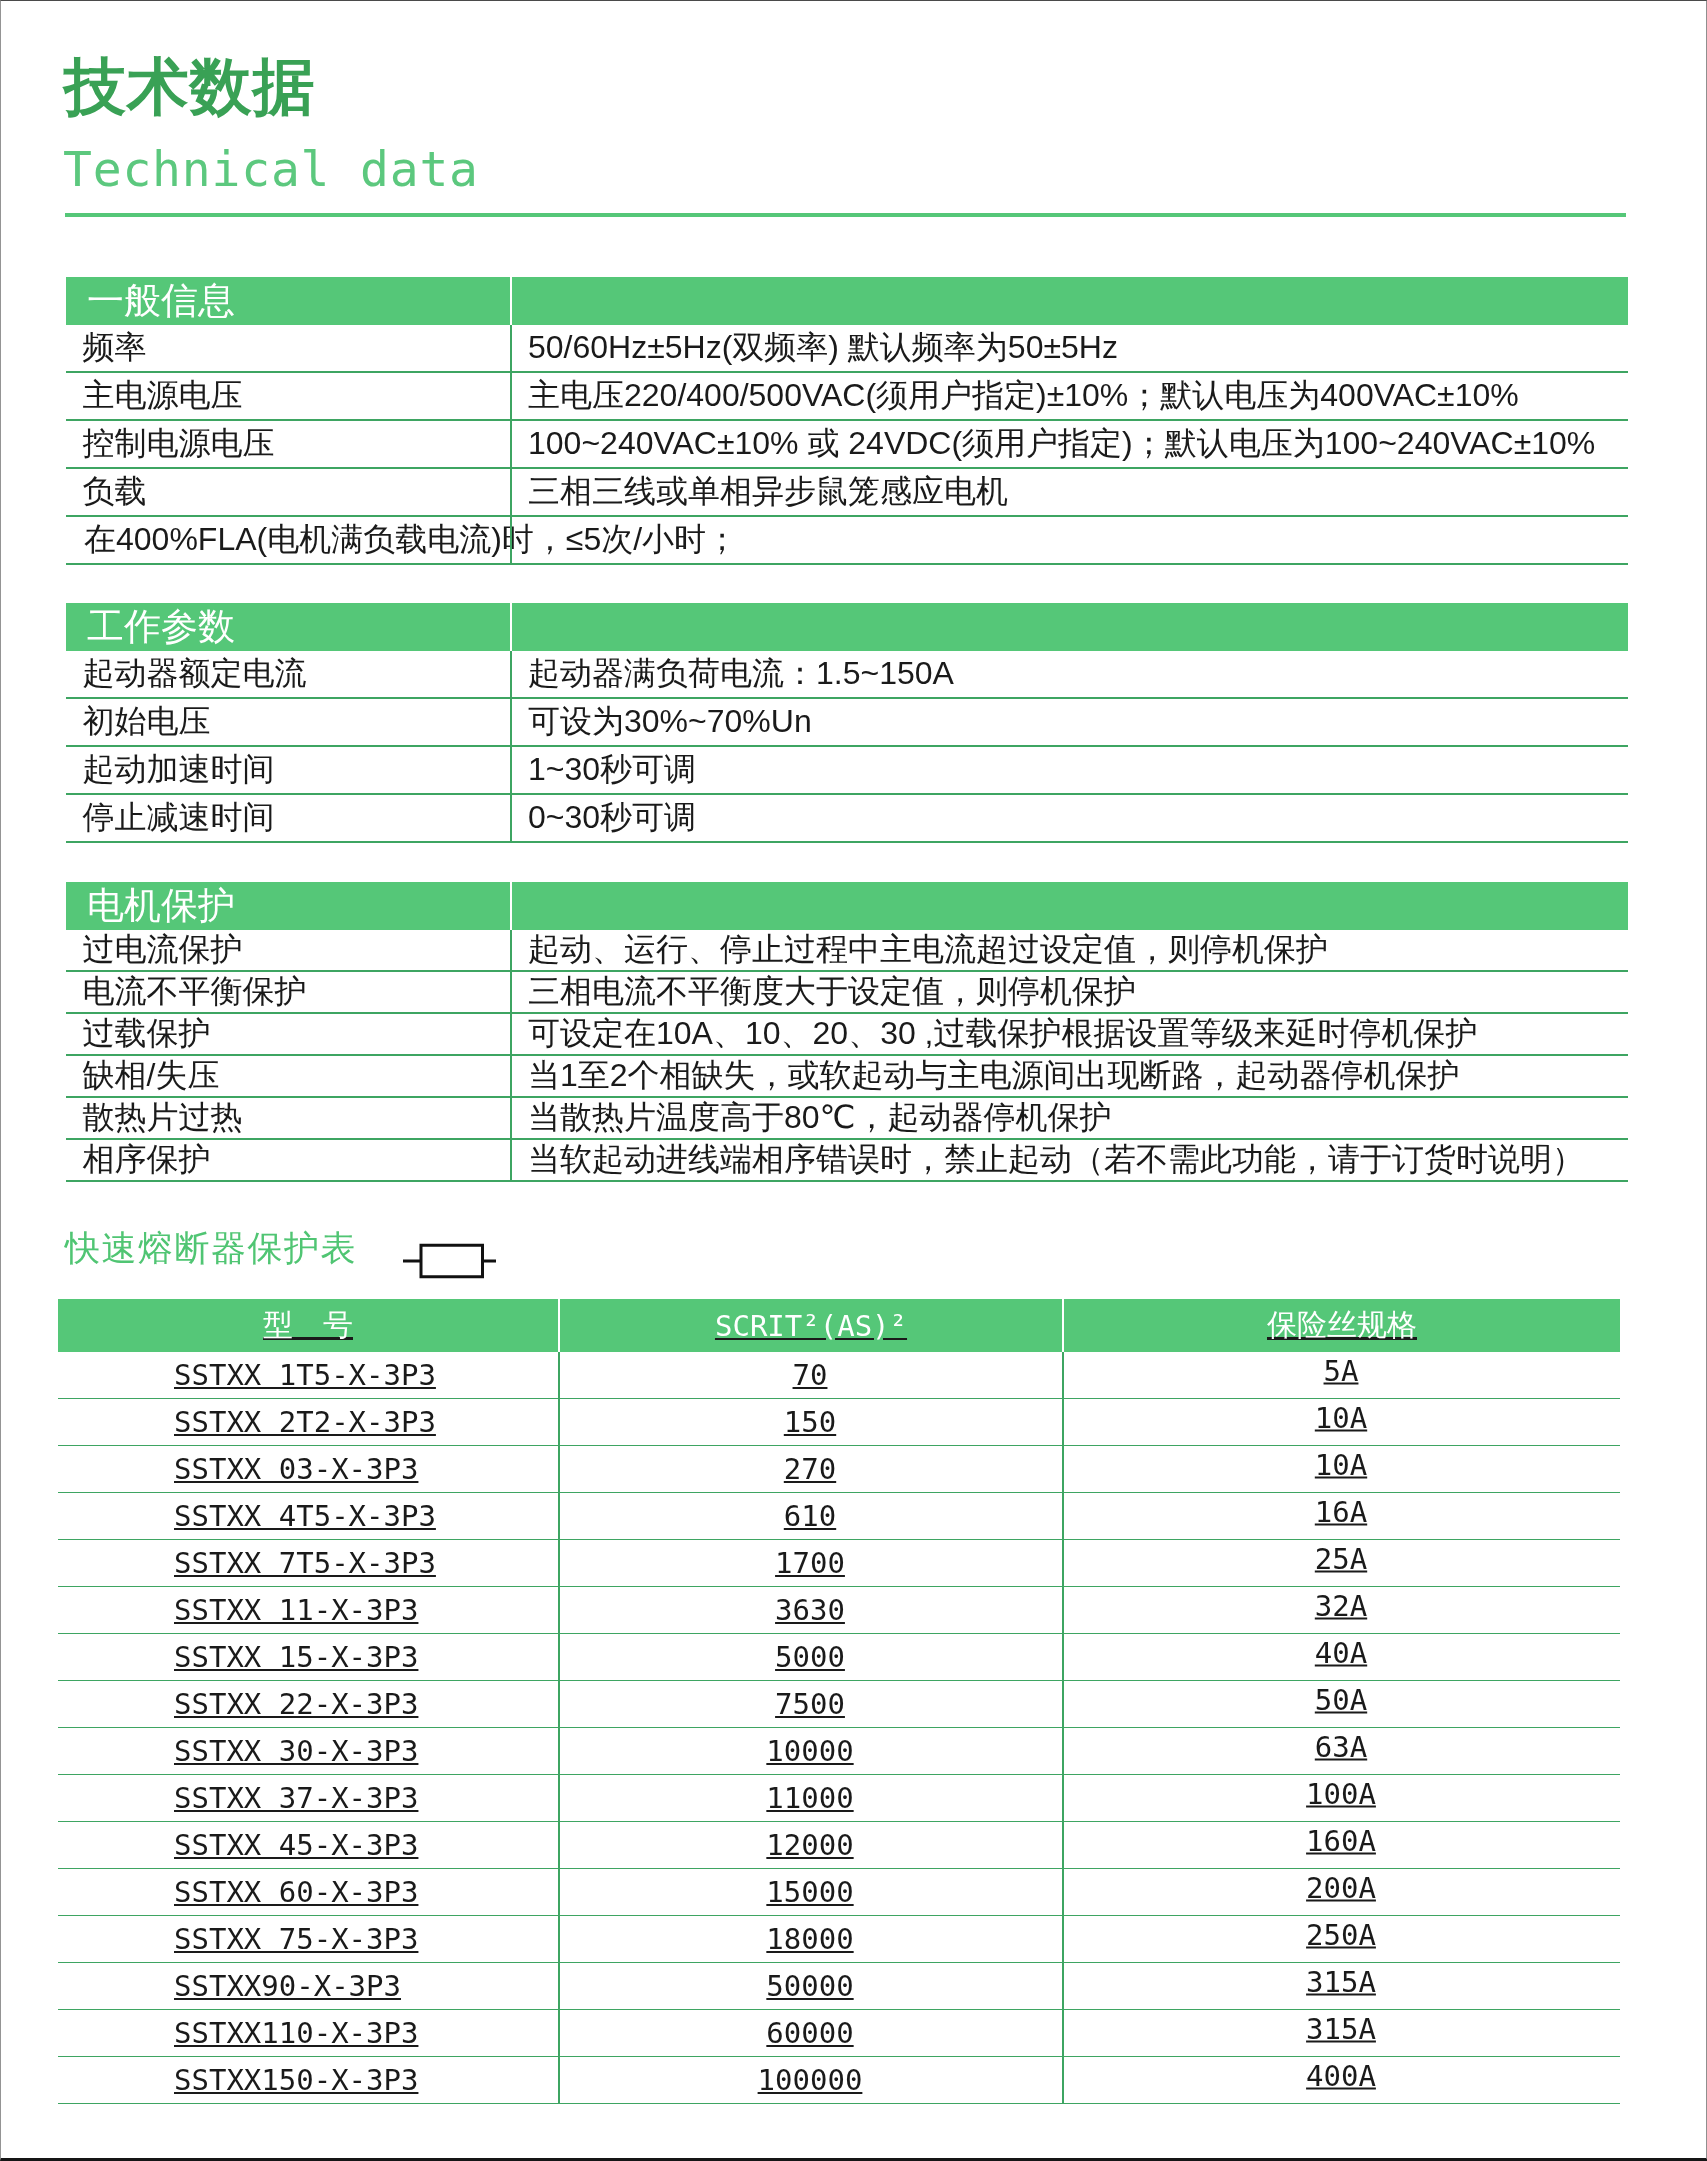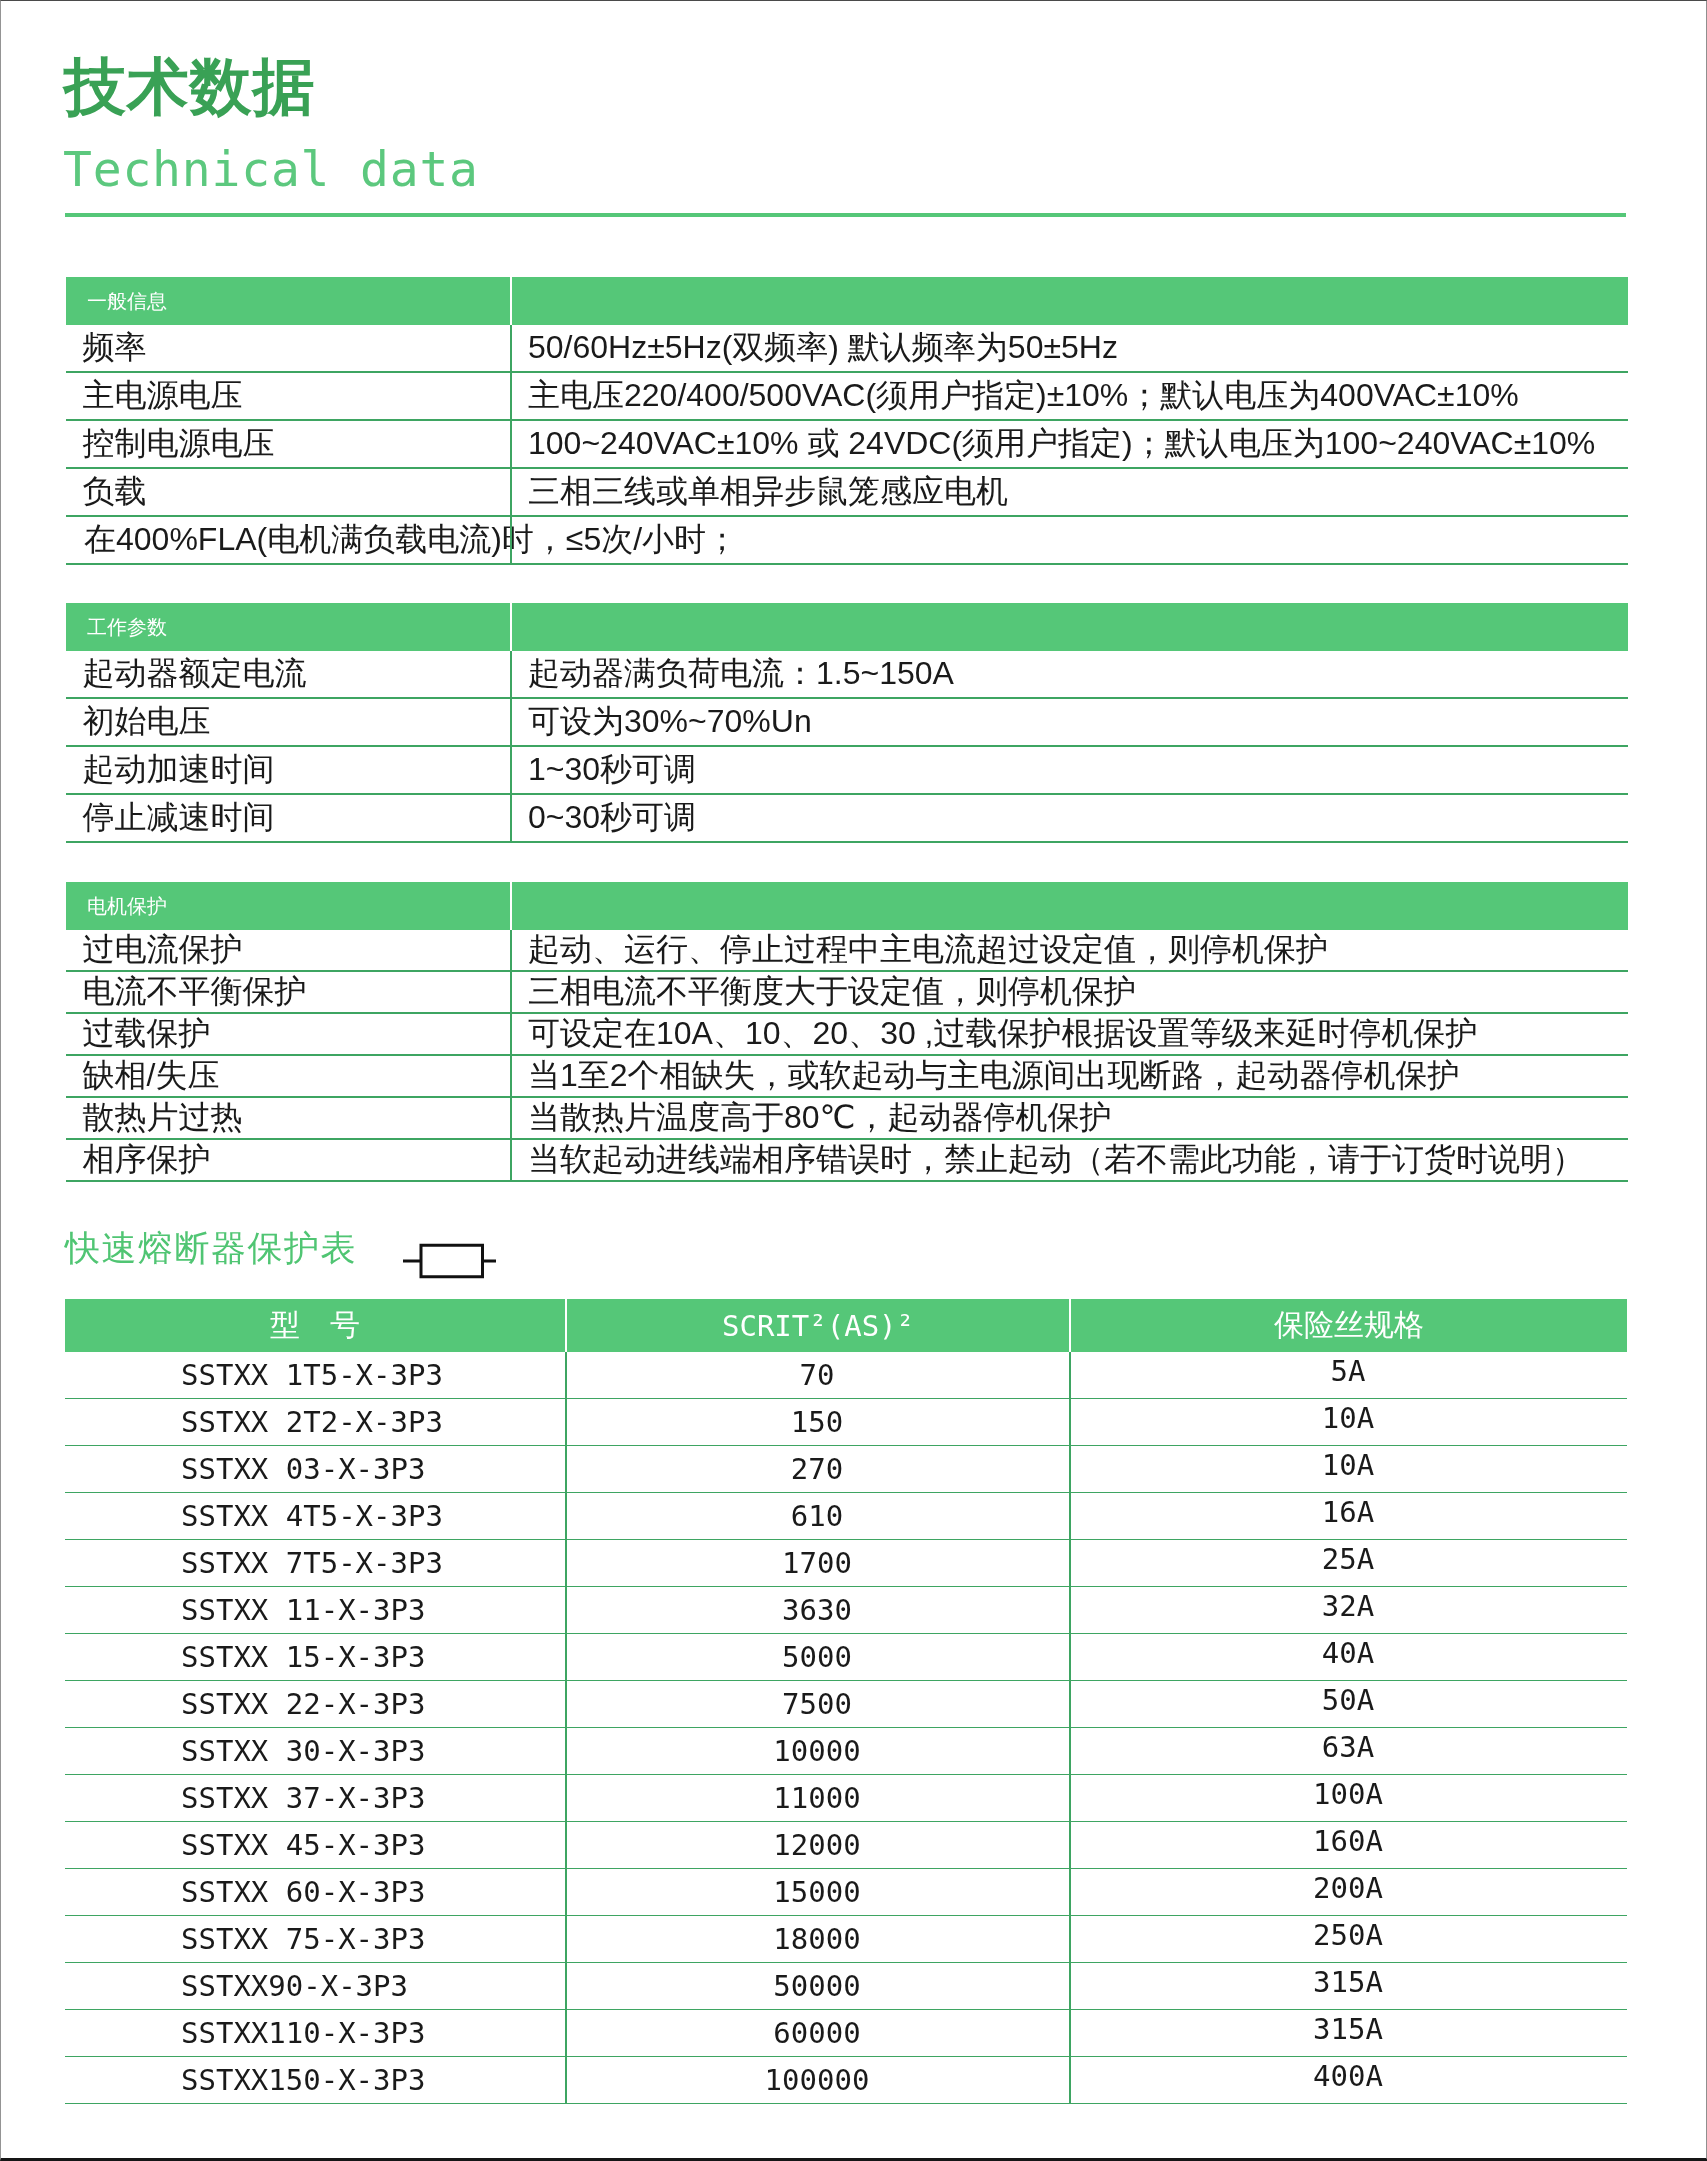--- a/index.html
+++ b/index.html
@@ -25,21 +25,21 @@
     position:absolute;left:64px;top:212px;width:1561px;height:3.8px;
     background:var(--accent-green);
   }
 
   
   .info-table{position:absolute;left:65px;width:1562px;}
   .info-header{
     height:48px;background:var(--accent-green);position:relative;
     display:flex;align-items:center;padding-left:21px;box-sizing:border-box;
   }
-  .info-header .htext{color:#fff;font-size:20px;}
+  .info-header .htext{color:#fff;font-size:37px;}
   .info-header .hdiv{
     position:absolute;left:444px;top:0;bottom:0;width:2.3px;background:#fff;
   }
   .info-body{position:relative;}
   .info-body .vdiv{
     position:absolute;left:444px;top:0;bottom:0;width:1.5px;
     background:var(--line-green);
   }
   .info-row{
     display:flex;align-items:center;height:var(--rowh);
@@ -51,21 +51,21 @@
   }
   .info-row .value{flex:1;padding-left:18px;font-size:32px;}
 
   
   .fuse-heading{
     position:absolute;left:64px;top:1224px;
     font-size:35px;color:var(--fuse-green);letter-spacing:1.5px;
   }
   .fuse-icon{position:absolute;left:402px;top:1242px;}
 
-  .fuse-table{position:absolute;left:64px;top:1298px;width:1562px;}
+  .fuse-table{position:absolute;left:57px;top:1298px;width:1562px;text-decoration:underline;}
   .fuse-thead{
     height:53px;background:var(--accent-green);display:flex;position:relative;
   }
   .fuse-thead .hcell{
     display:flex;align-items:center;justify-content:center;
     color:#fff;font-size:30px;box-sizing:border-box;
   }
   .fuse-thead .hcell.c2,.fuse-thead .hcell.c3{border-left:2.3px solid #fff;}
   .fuse-thead .hcell.c2{font-family:"DejaVu Sans Mono","Liberation Mono",monospace;font-size:29px;}
   .c1{width:500px;}.c2{width:504px;}.c3{width:558px;}

